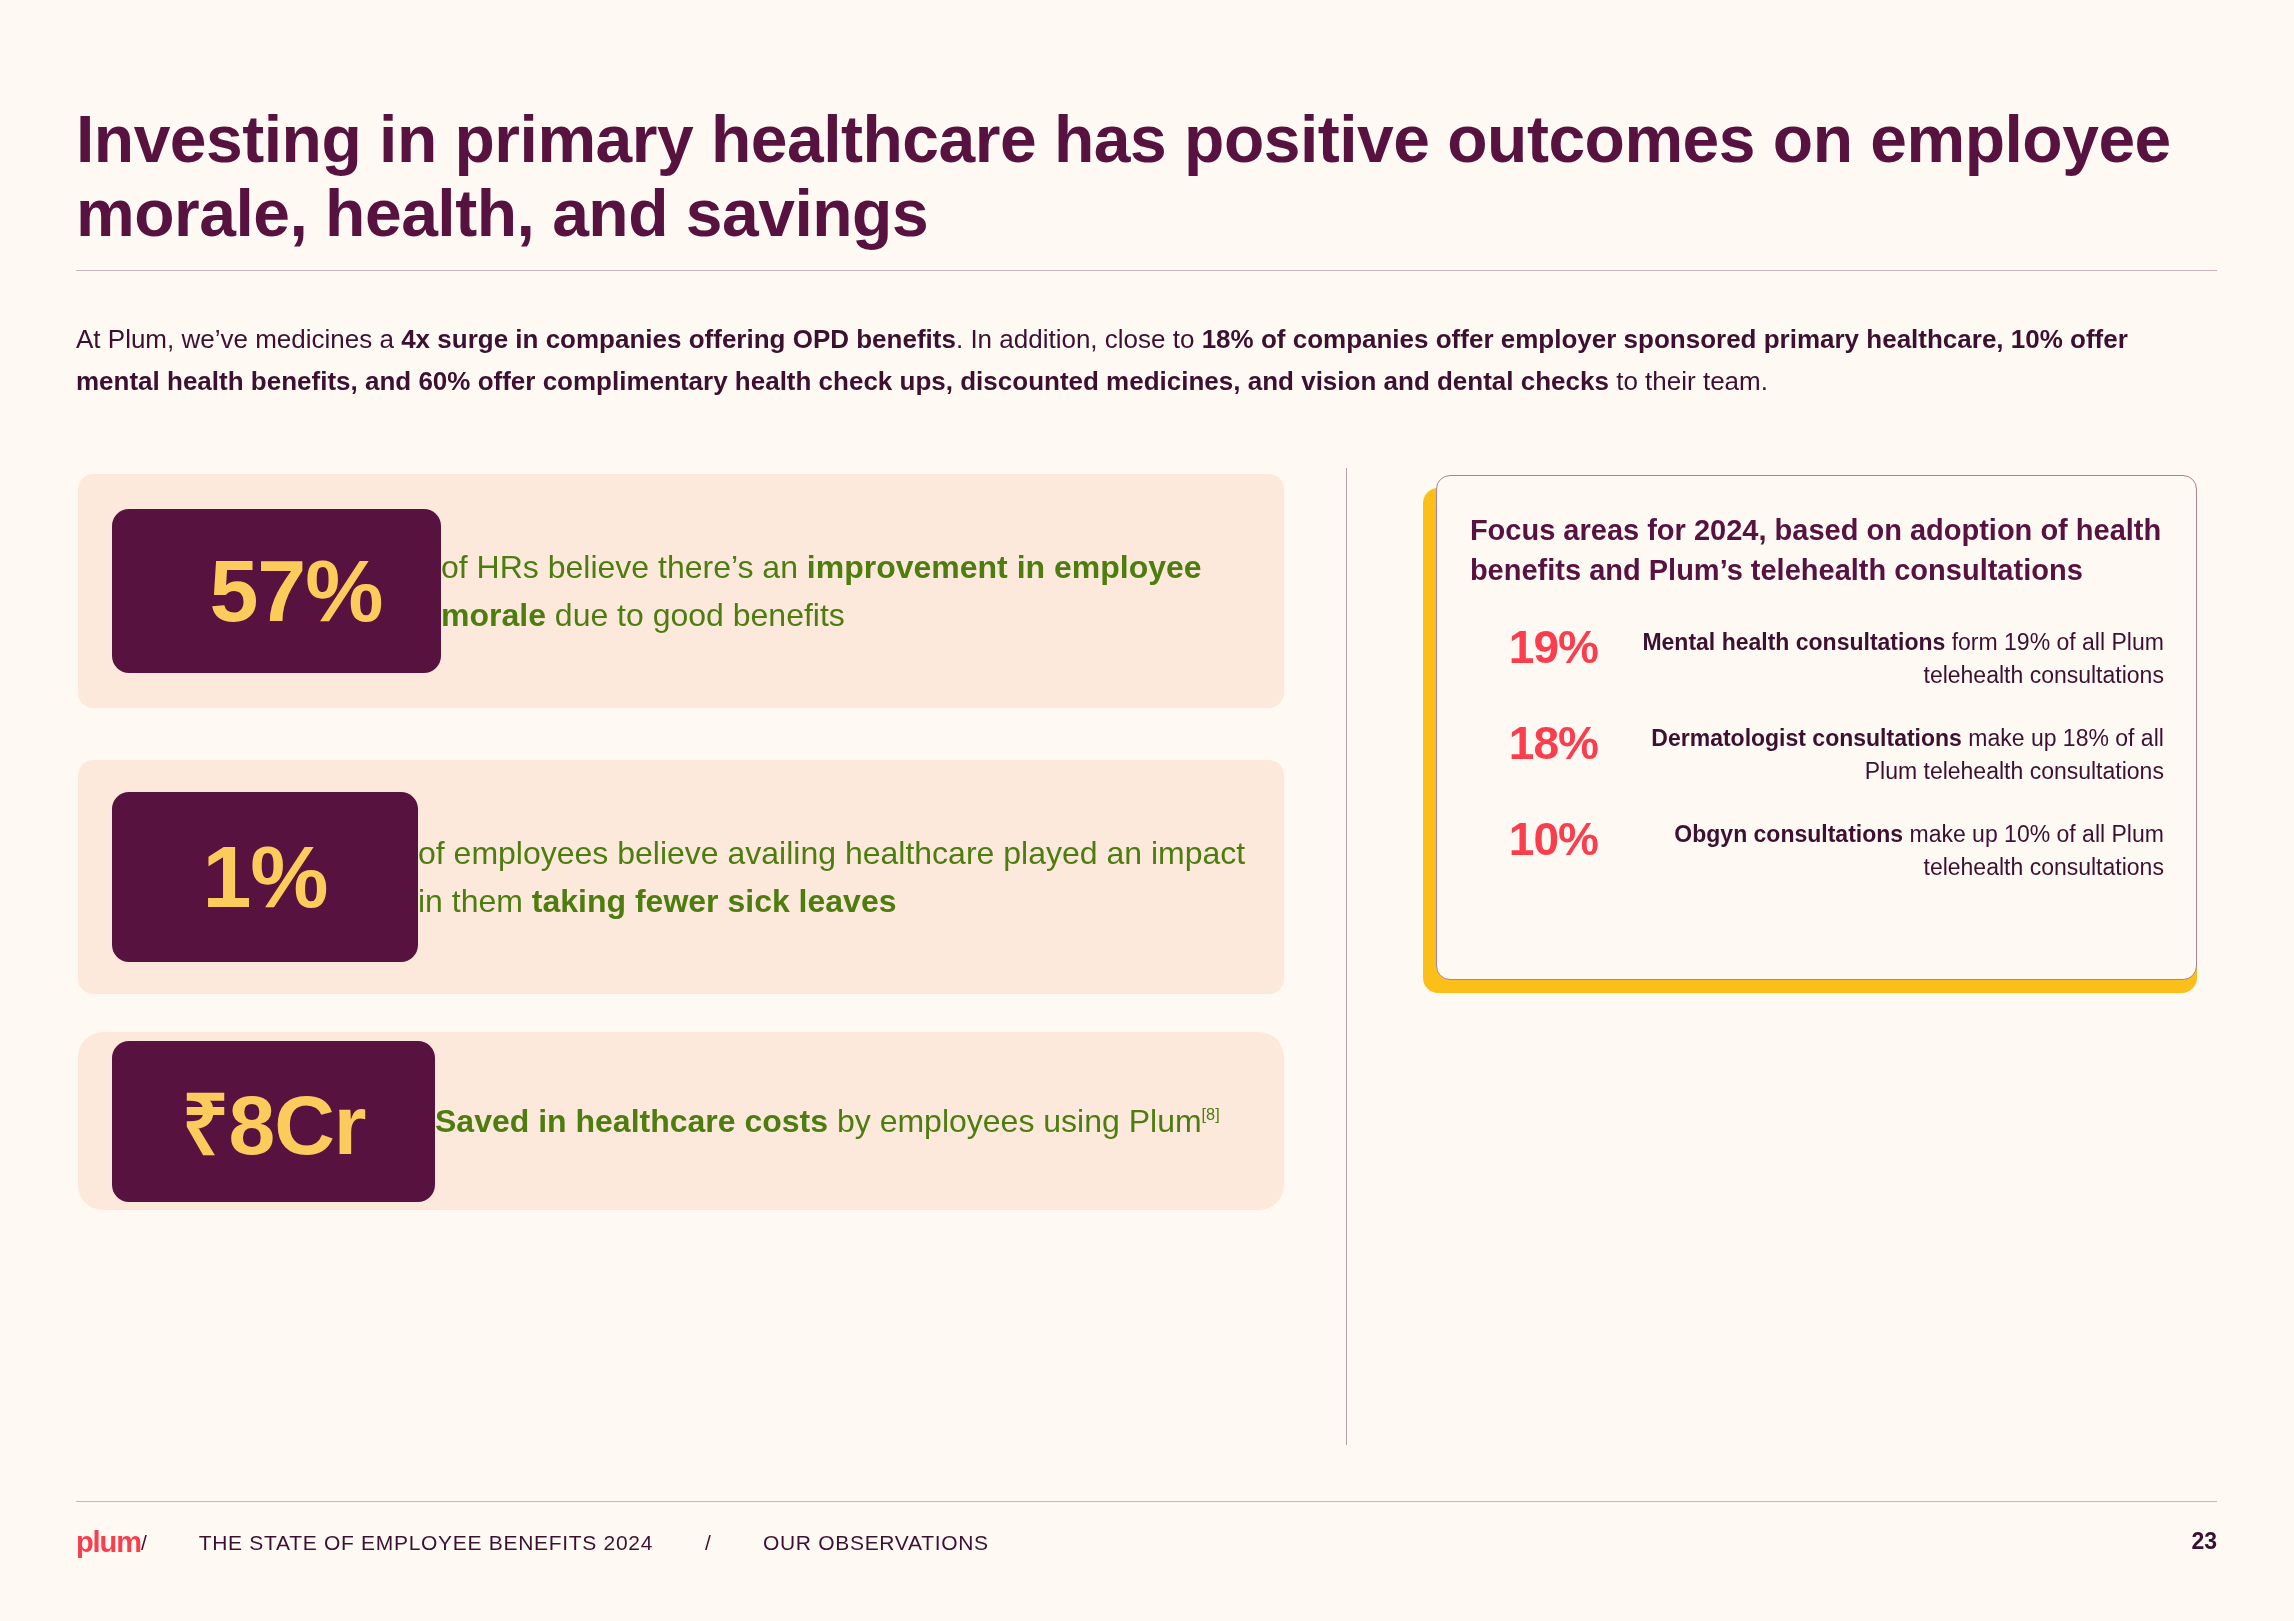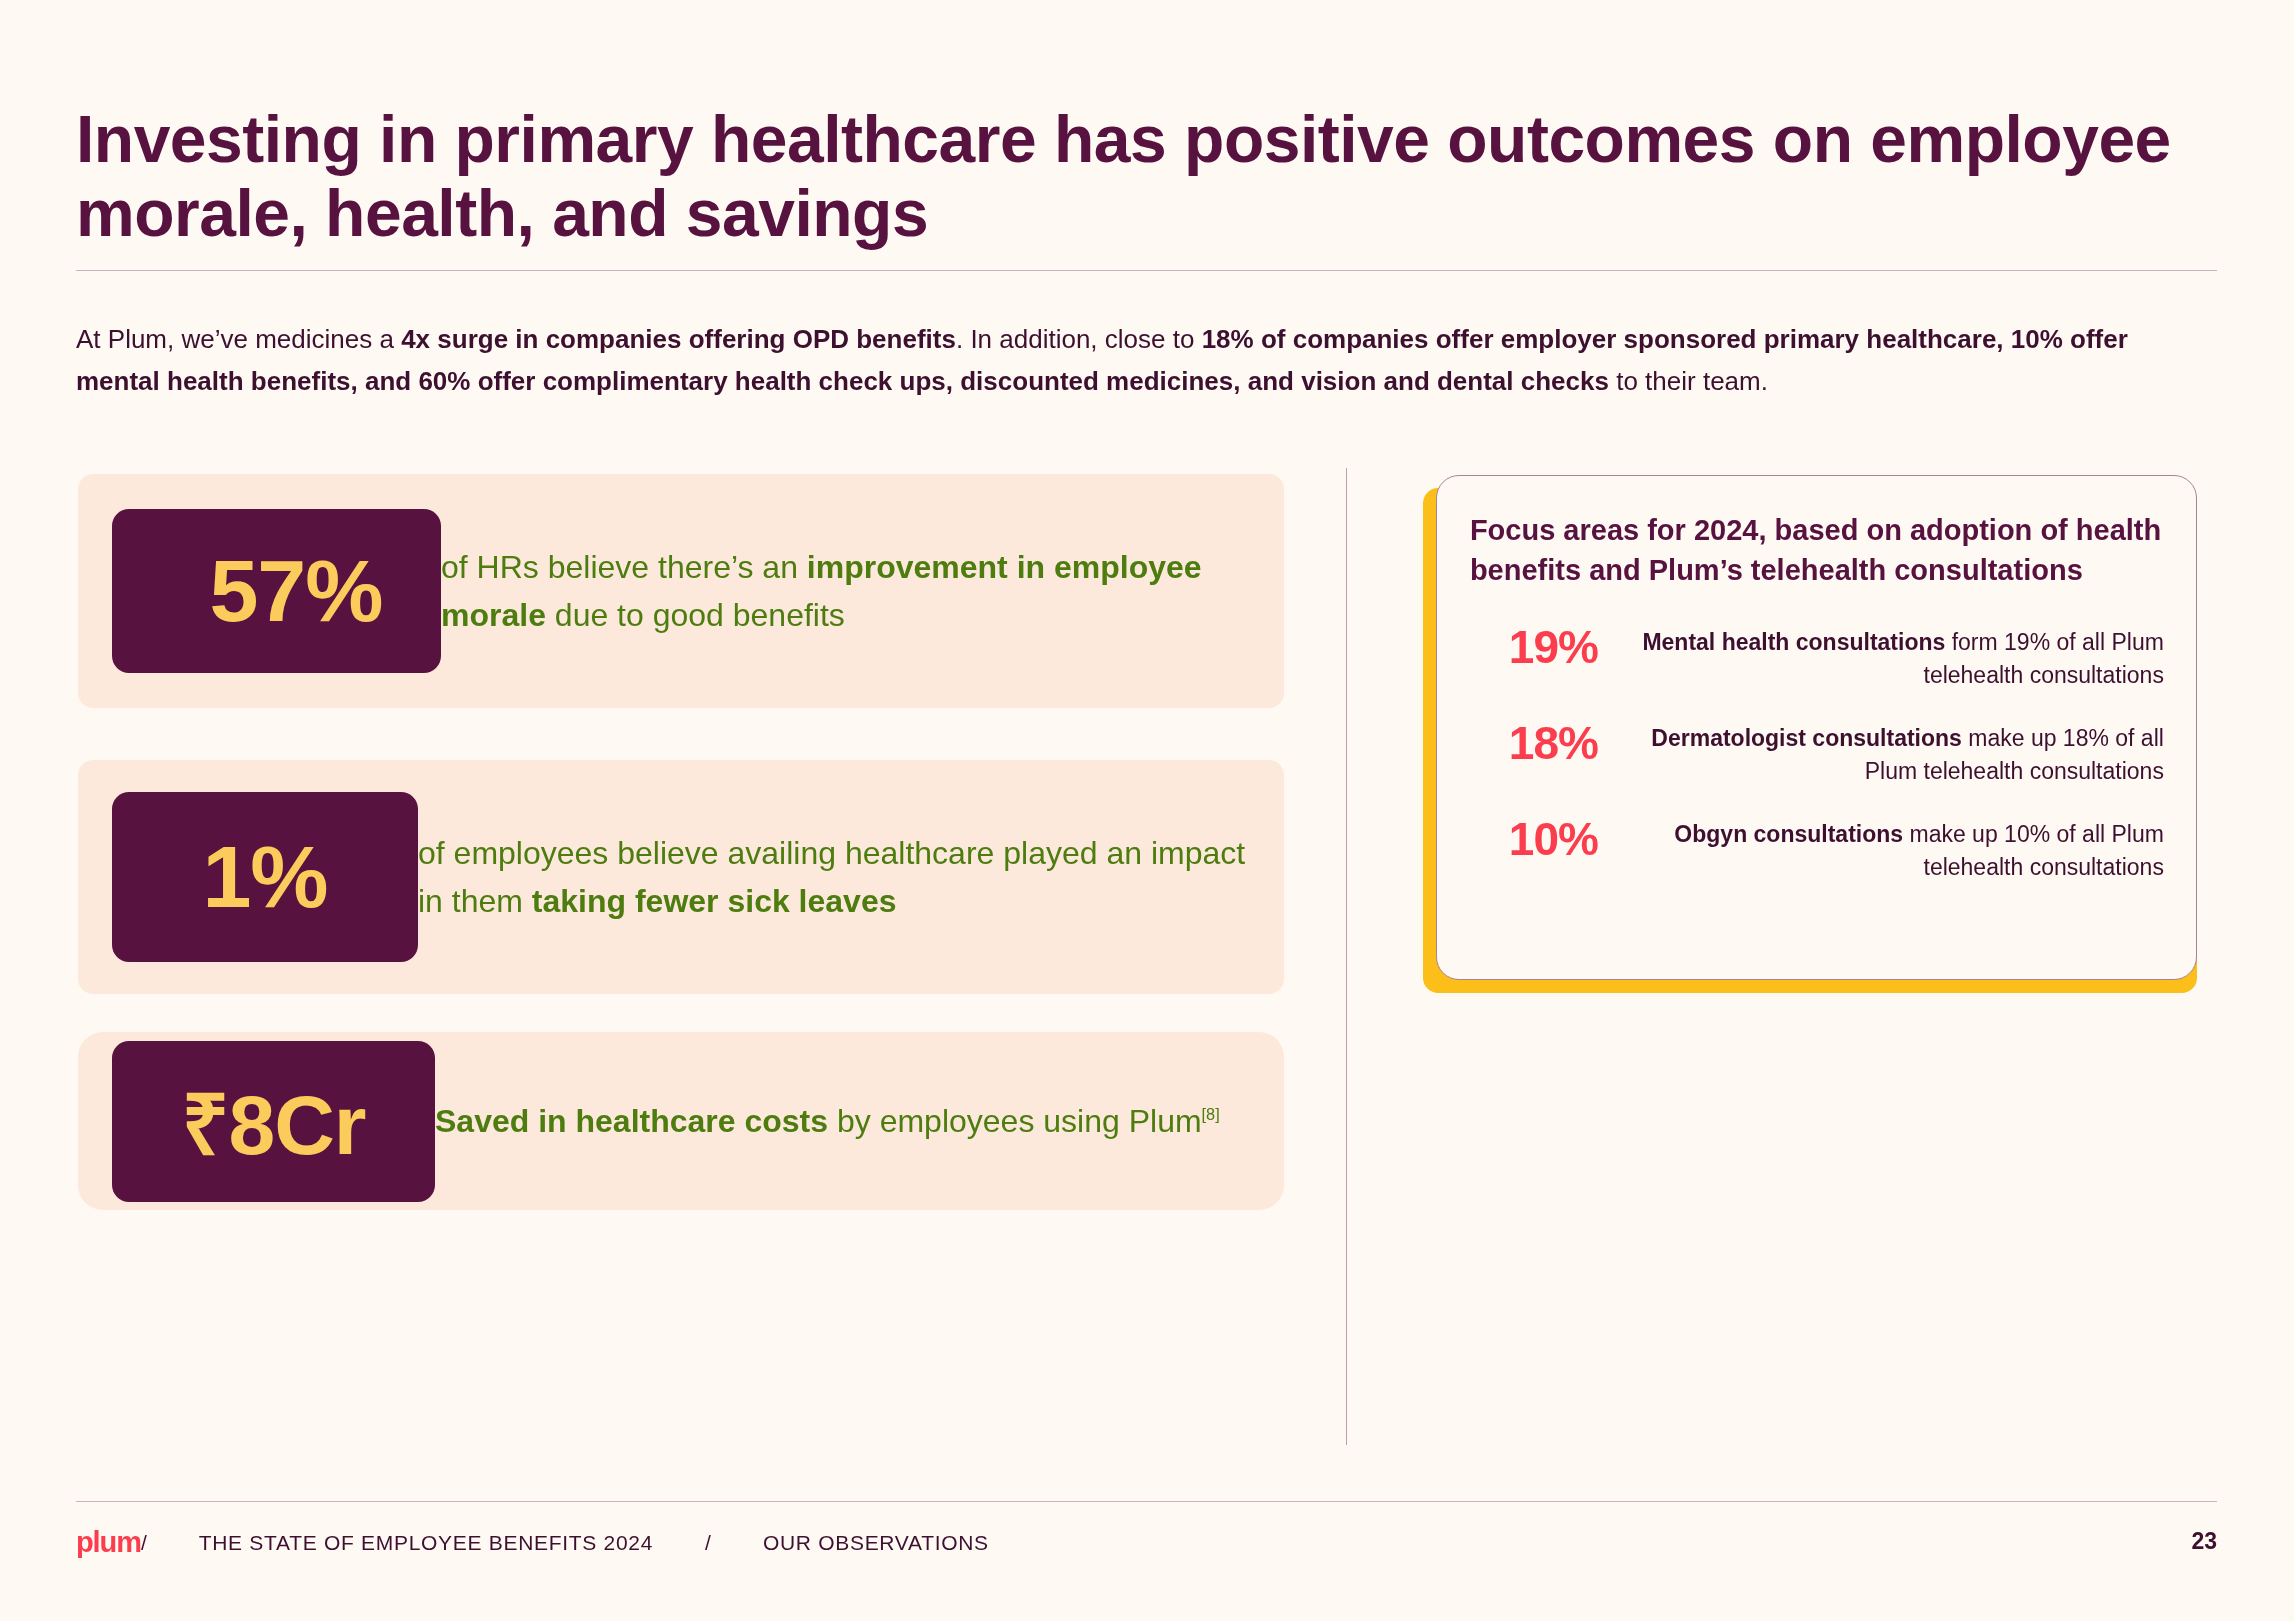--- a/index.html
+++ b/index.html
@@ -124,21 +124,21 @@
     border-radius: 15.3px;
   }
   .focus-card {
     position: absolute;
     left: 13.4px;
     top: 0;
     width: 761px;
     height: 505px;
     background: #FEF9F3;
     border: 1.4px solid #A98393;
-    border-radius: 23px;
+    border-radius: 14px;
     box-sizing: border-box;
     padding: 34px 32.5px 0 32.5px;
   }
   .focus-title {
     color: #57123F;
     font-size: 29px;
     line-height: 1.38;
     font-weight: 700;
   }
   .focus-list { margin-top: 34px; }

